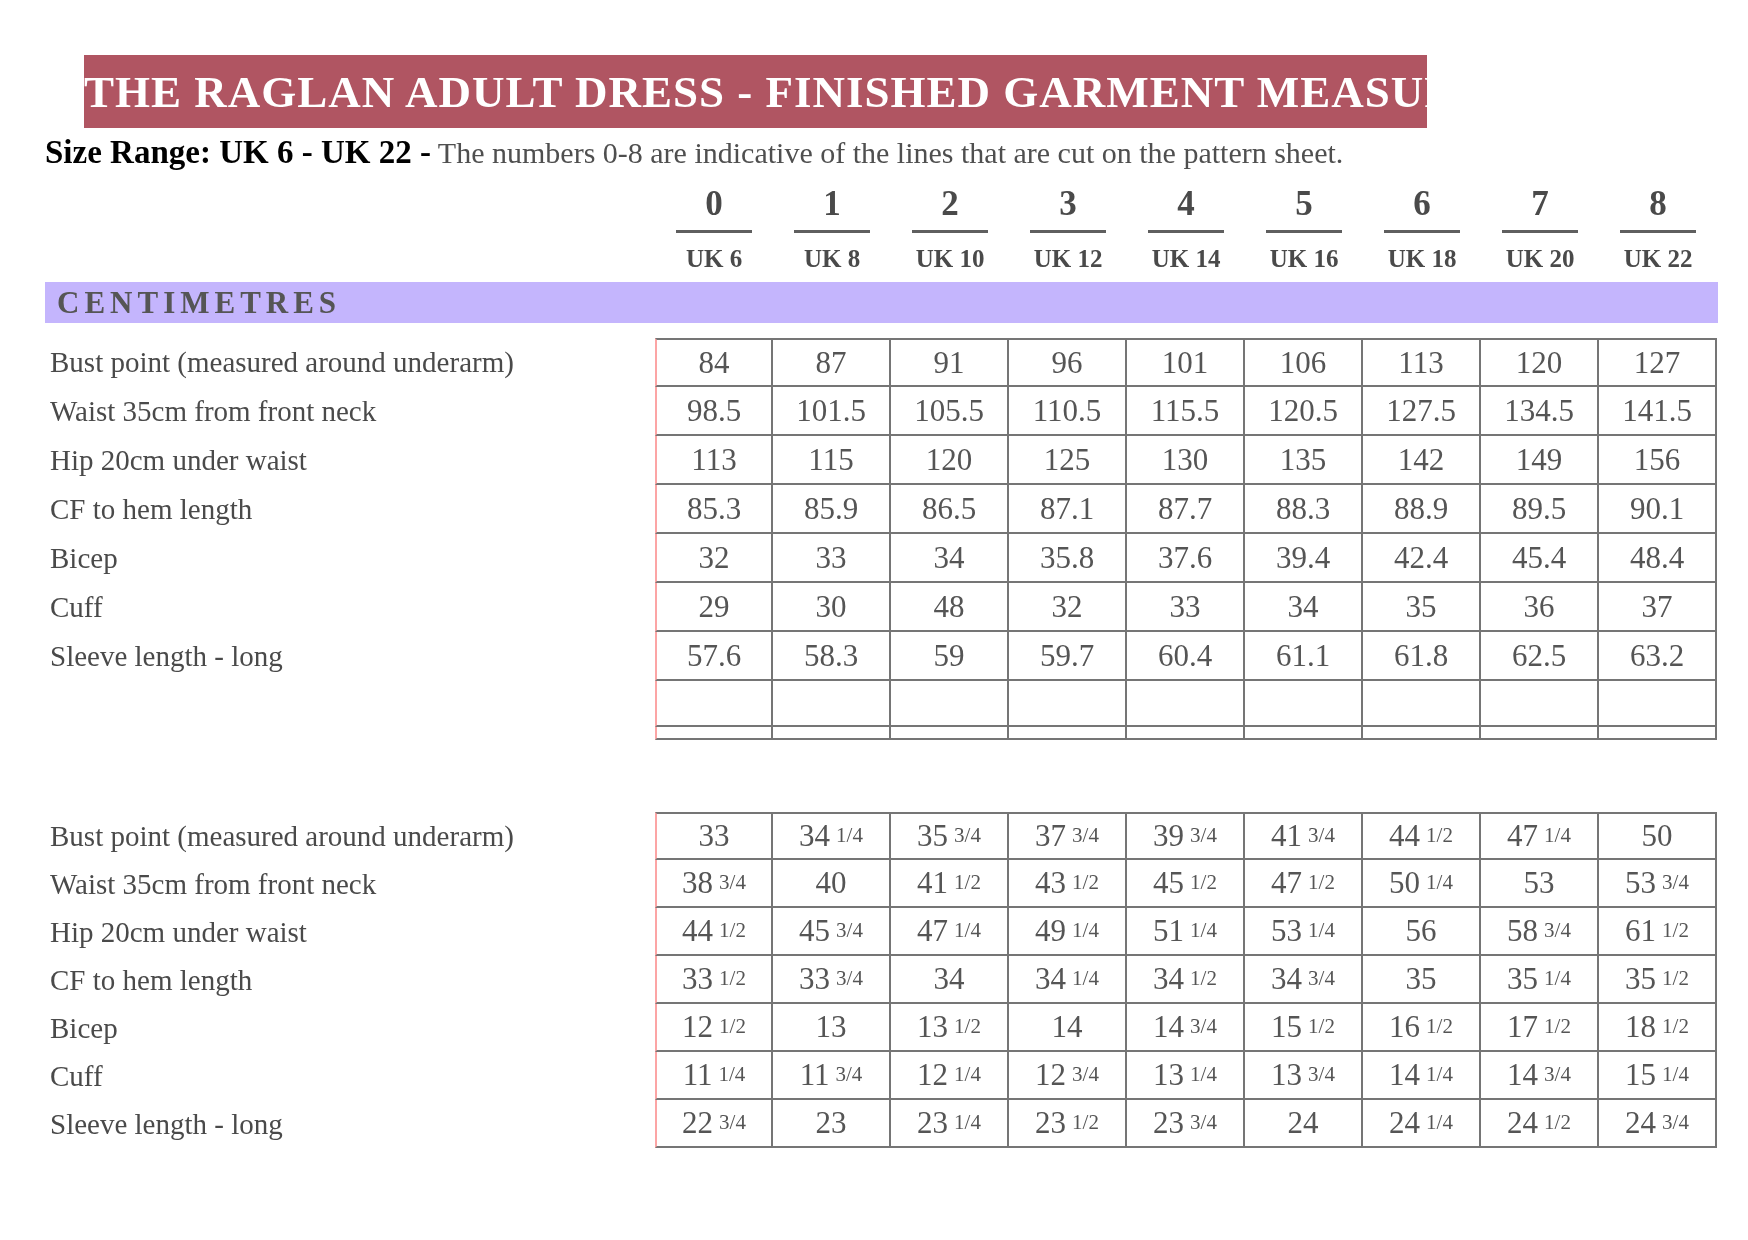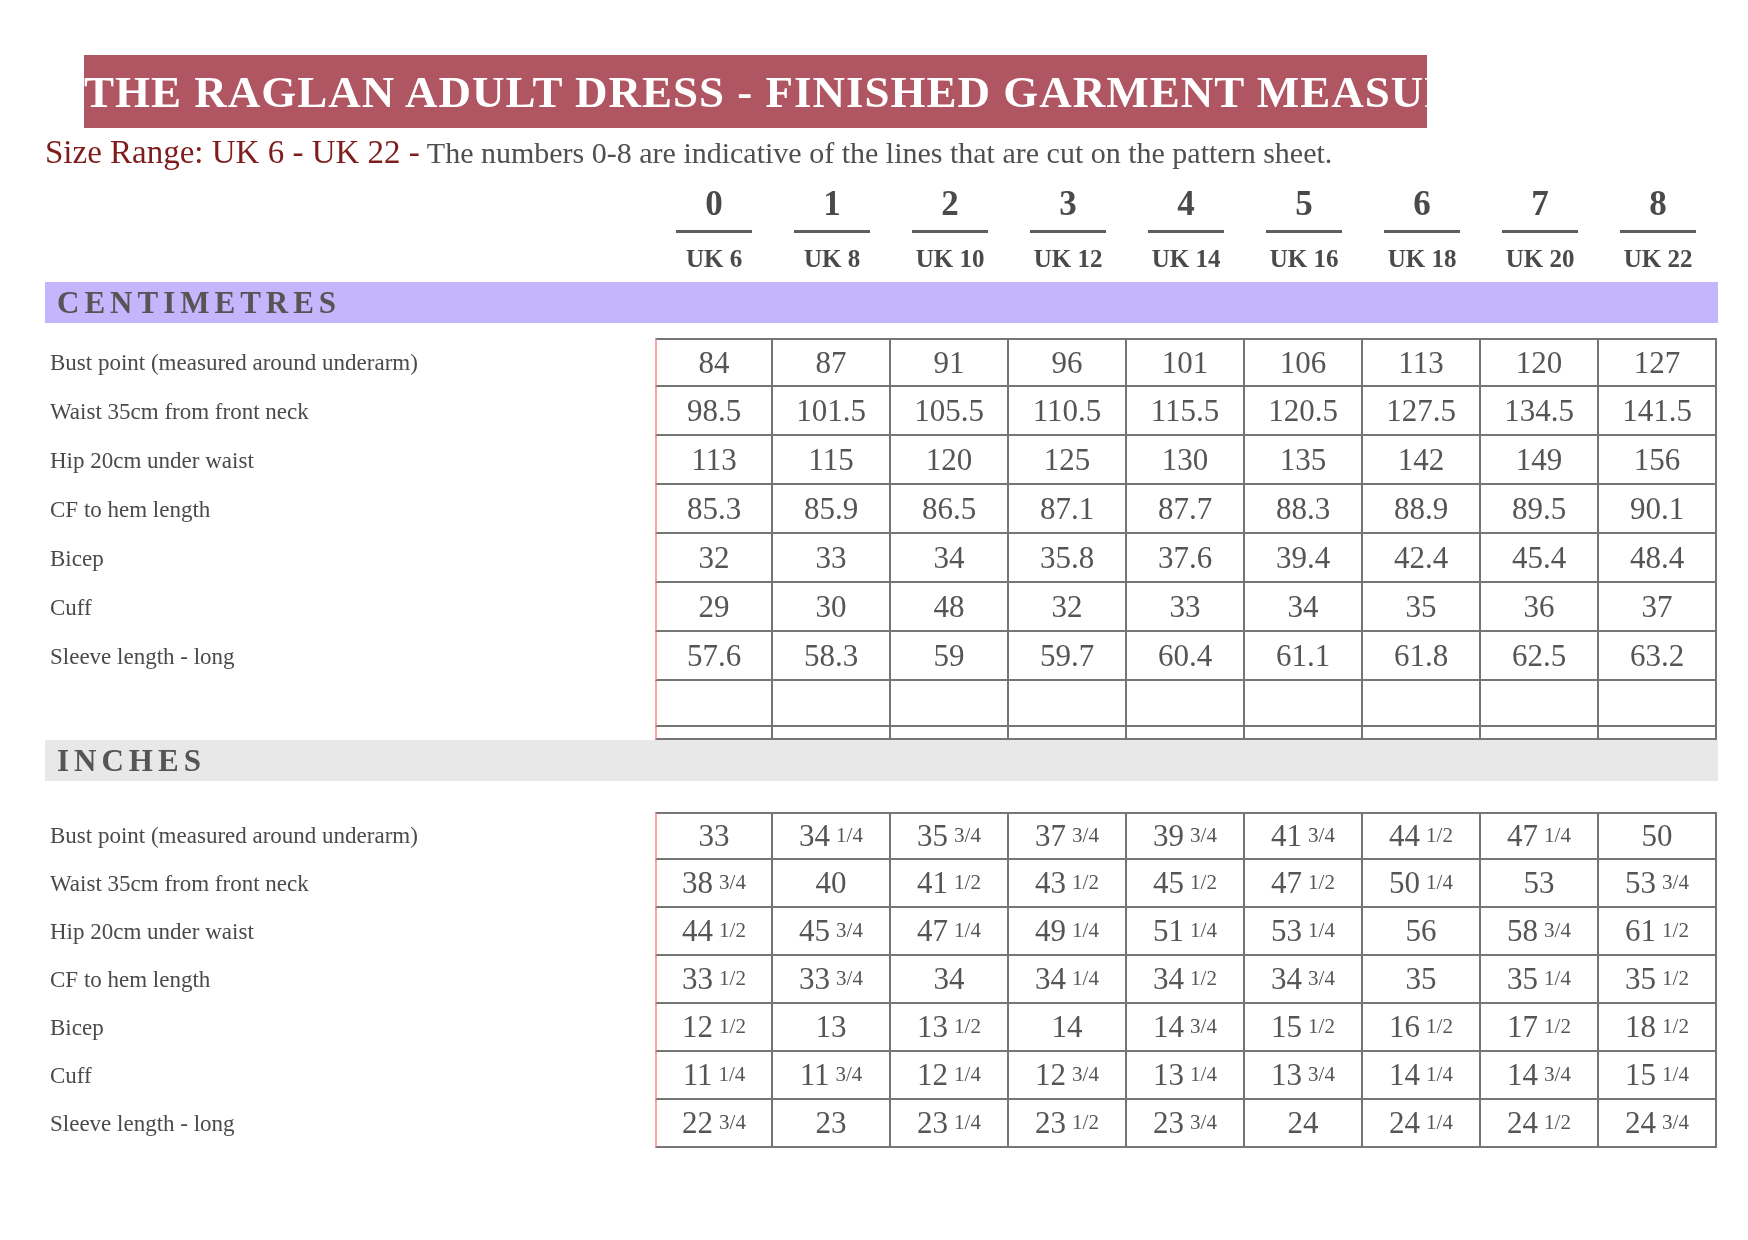--- a/index.html
+++ b/index.html
@@ -10,21 +10,21 @@
   .title-bar{
     position:absolute;left:40px;top:55px;width:1343px;height:73px;
     display:flex;align-items:center;background:#b05562;margin-left:44px;
   }
   .title-bar .title-text{
     color:#fff;font-weight:bold;font-size:45px;letter-spacing:1px;white-space:nowrap;
   }
   .subtitle{
     position:absolute;left:45px;top:134px;white-space:nowrap;font-size:30px;color:#4f4f4f;
   }
-  .subtitle .b{font-weight:normal;font-size:33px;color:#7f1d1d;}
+  .subtitle .b{font-weight:bold;font-size:33px;color:#000000;}
   .size-cols{
     position:absolute;left:655px;top:186px;width:1062px;
     display:grid;grid-template-columns:repeat(9,118px);
   }
   .size-col{display:flex;flex-direction:column;align-items:center;}
   .size-num{font-size:35px;font-weight:bold;color:#4a4a4a;line-height:1;}
   .size-rule{width:76px;height:0;border-bottom:3px solid #5f5f5f;margin-top:9px;}
   .size-uk{margin-top:12px;font-size:25px;font-weight:bold;color:#4a4a4a;white-space:nowrap;}
   .band{
     position:absolute;left:45px;width:1673px;height:41px;background:#e8e8e8;
@@ -35,21 +35,21 @@
   #band-in{top:740px;}
   .mtable{position:absolute;left:50px;}
   #table-cm{top:338px;}
   #table-in{top:812px;}
   .mrow{display:flex;align-items:stretch;}
   #table-cm .mrow{height:49px;}
   #table-in .mrow{height:48px;}
   #table-cm .mrow.er1{height:46px;}
   #table-cm .mrow.er2{height:13px;}
   .mlabel{
-    width:605px;display:flex;align-items:center;font-size:23px;color:#4a4a4a;white-space:nowrap;
+    width:605px;display:flex;align-items:center;font-size:29px;color:#4a4a4a;white-space:nowrap;
   }
   .mcell{
     width:118px;box-sizing:border-box;
     border-right:2px solid #757575;border-bottom:2px solid #757575;
     display:flex;align-items:center;justify-content:center;
     font-size:31px;color:#555;white-space:nowrap;
   }
   .mrow .mcell.c0{border-left:2px solid #fca5a5;}
   .mtable .mrow:first-child .mcell{border-top:2px solid #757575;}
   .frac{font-size:21px;margin-left:6px;position:relative;top:-1px;}
@@ -223,23 +223,20 @@
         <div class="mcell"></div>
         <div class="mcell"></div>
         <div class="mcell"></div>
         <div class="mcell"></div>
         <div class="mcell"></div>
         <div class="mcell"></div>
         <div class="mcell"></div>
       </div>
     </div>
 
-  <div class="band" id="band-in" style="background: rgb(232, 232, 232);">
-    <span class="band-label">INCHES</span>
-  </div>
   <div class="mtable" id="table-in">
       <div class="mrow">
         <div class="mlabel">Bust point (measured around underarm)</div>
         <div class="mcell c0">33</div>
         <div class="mcell">
           <span>34</span>
           <span class="frac">1/4</span>
         </div>
         <div class="mcell">
           <span>35</span>

